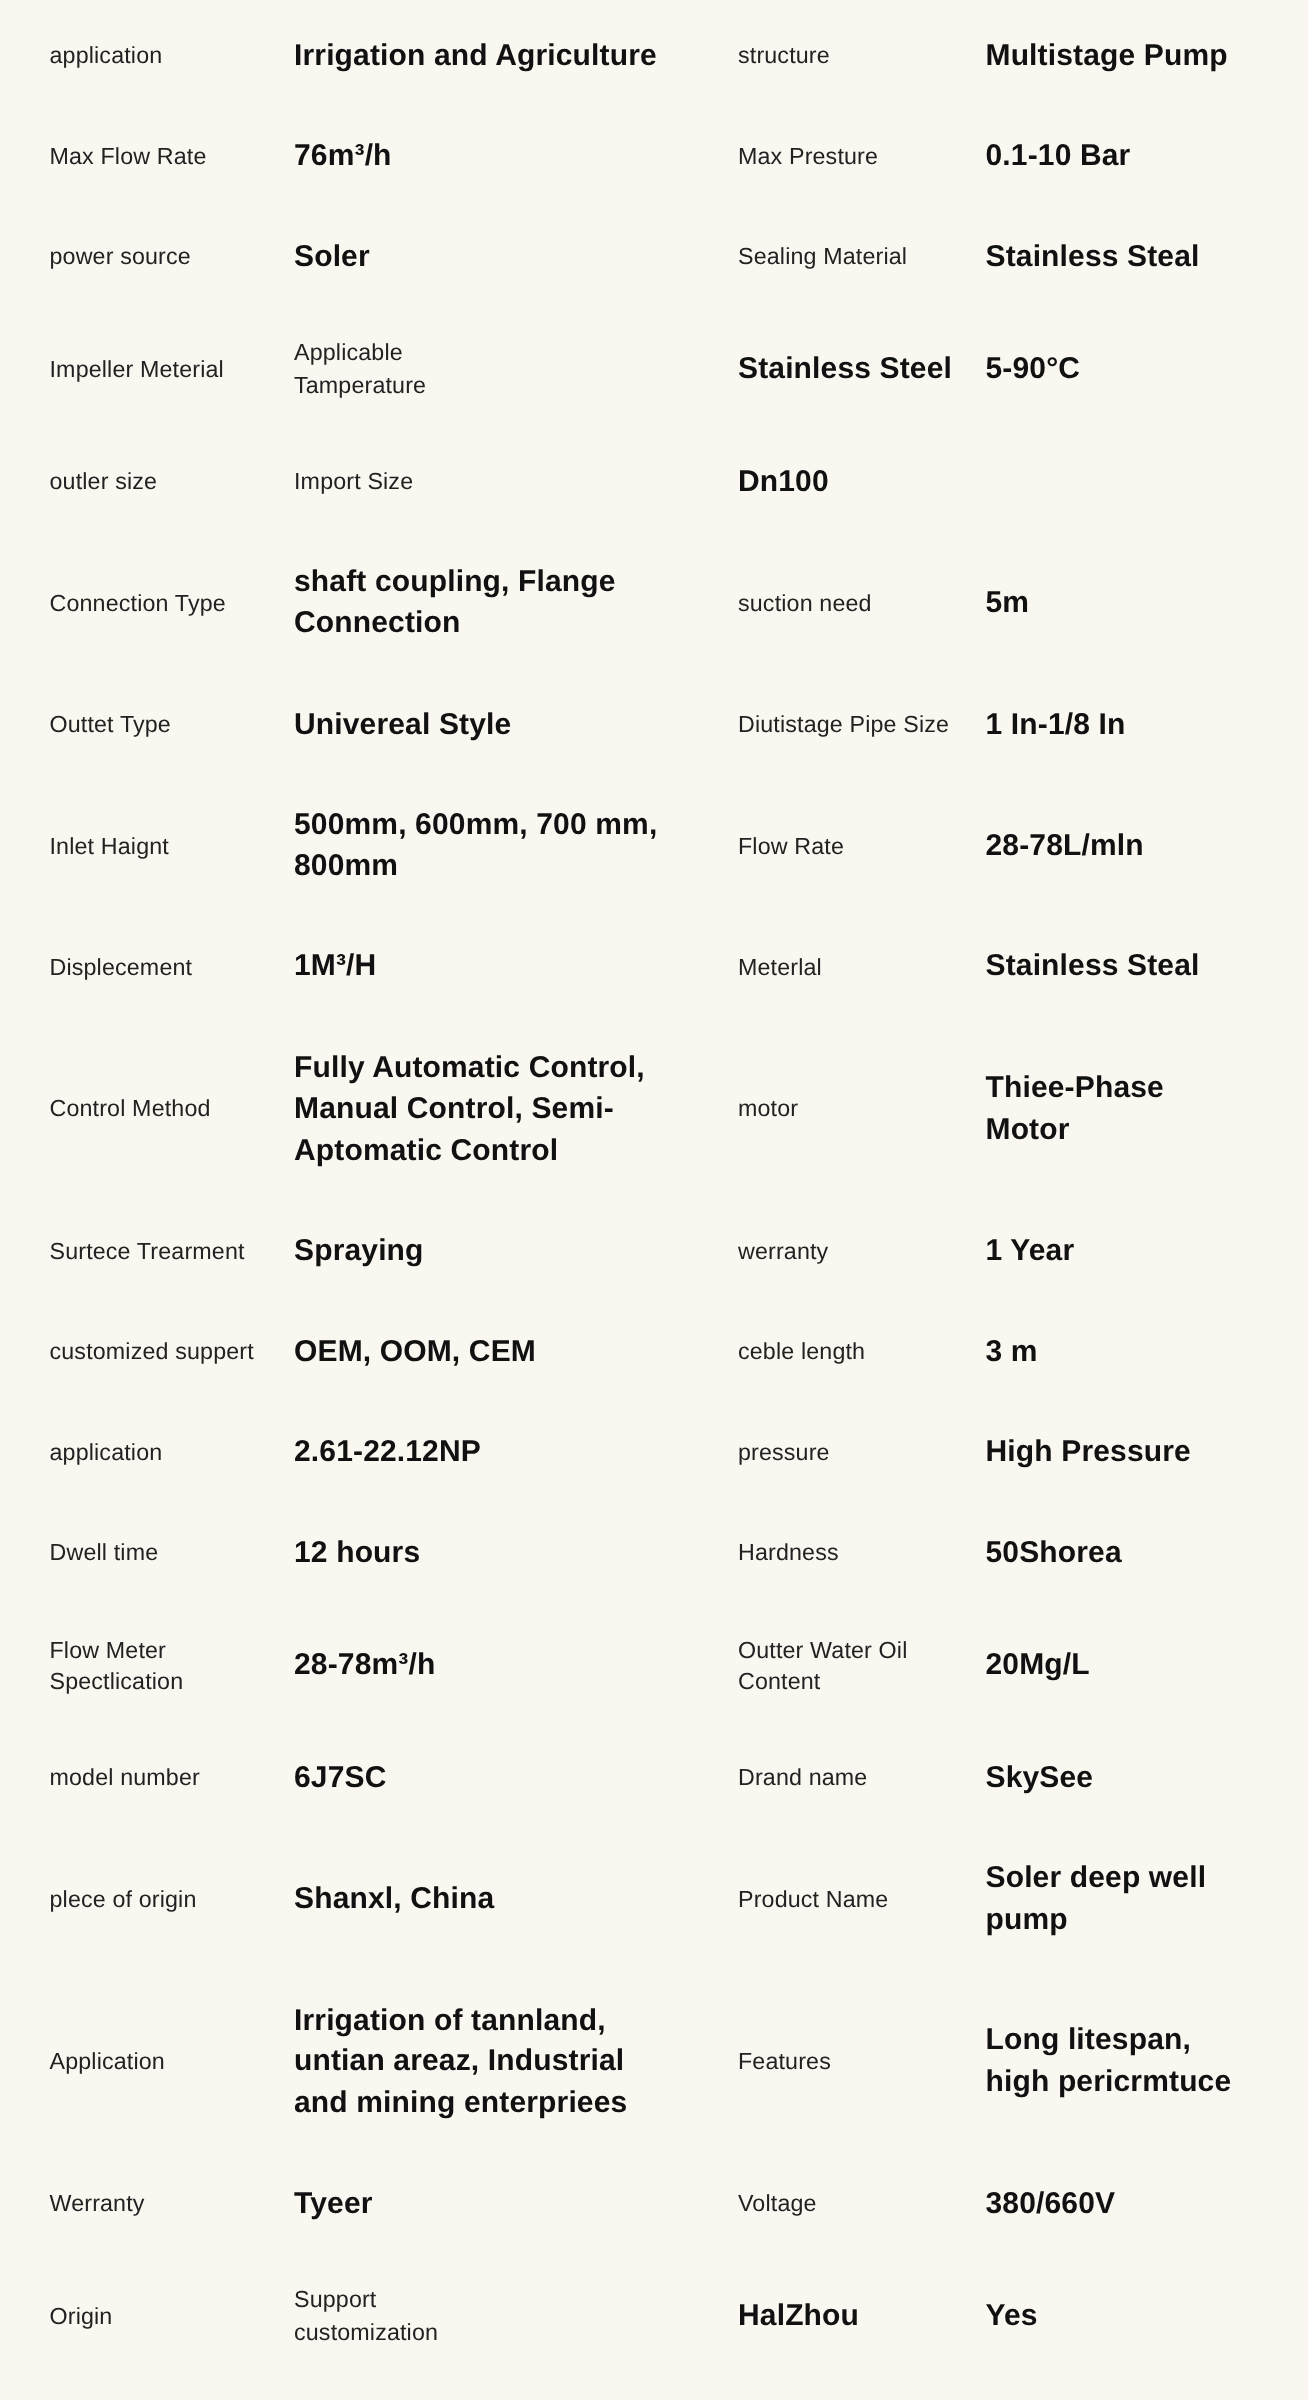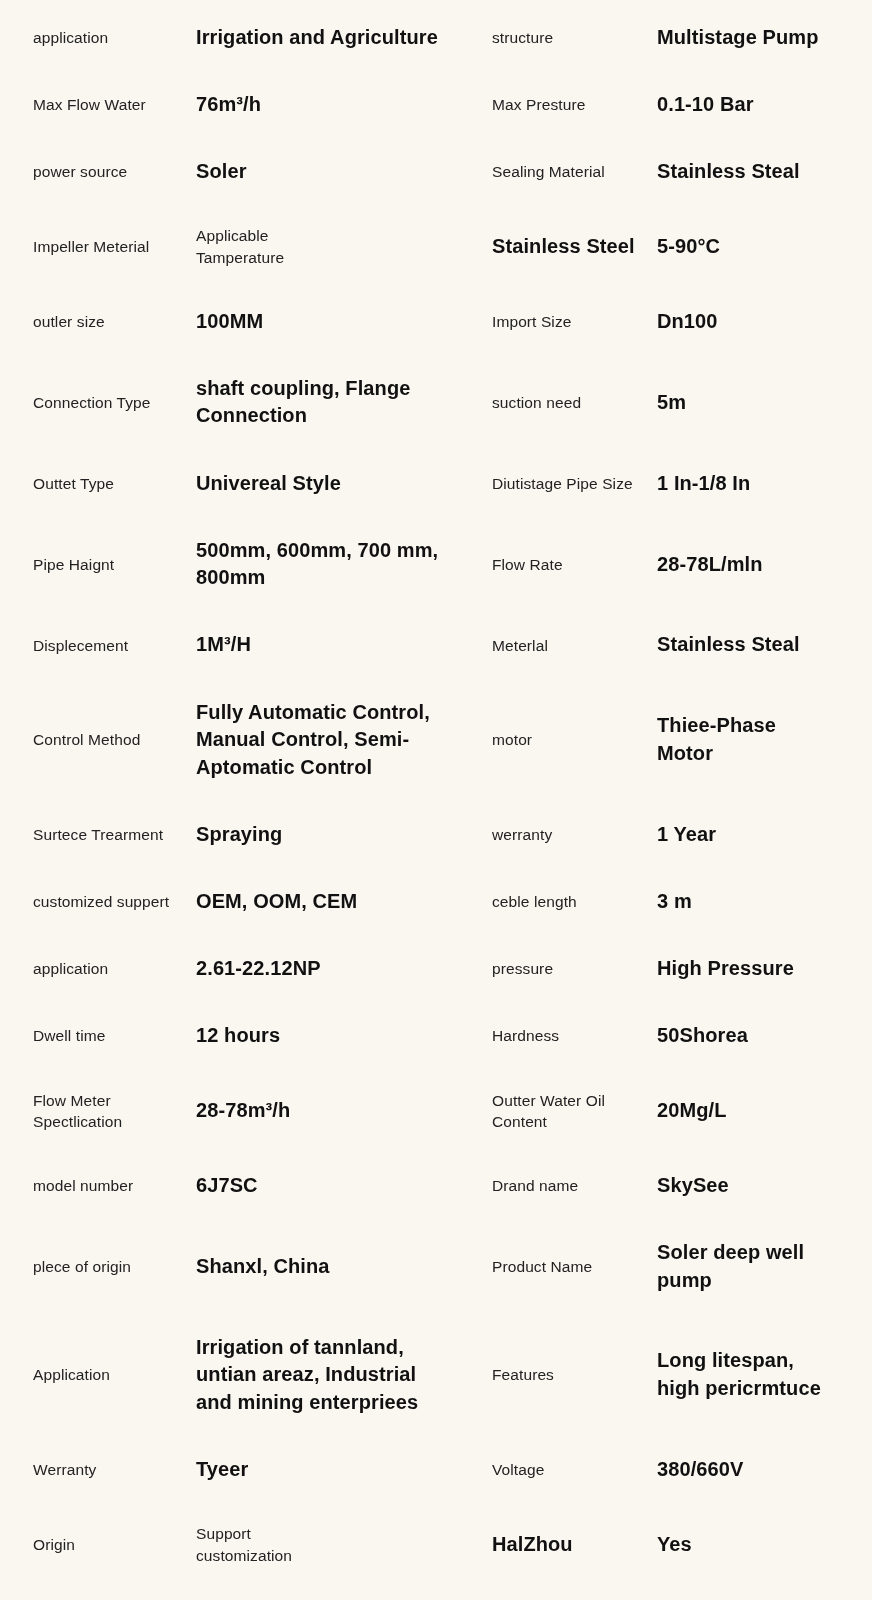--- a/index.html
+++ b/index.html
@@ -52,57 +52,56 @@
 <body>
 
 <div id="spec-table">
     <div class="row">
       <div class="cell label c1"><span>application</span></div>
       <div class="cell value c1"><span>Irrigation and Agriculture</span></div>
       <div class="cell label c2"><span>structure</span></div>
       <div class="cell value c2"><span>Multistage Pump</span></div>
     </div>
     <div class="row">
-      <div class="cell label c1"><span>Max Flow Water</span></div>
+      <div class="cell label c1"><span>Max Flow Rate</span></div>
       <div class="cell value c1"><span>76m³/h</span></div>
       <div class="cell label c2"><span>Max Presture</span></div>
       <div class="cell value c2"><span>0.1-10 Bar</span></div>
     </div>
     <div class="row">
       <div class="cell label c1"><span>power source</span></div>
       <div class="cell value c1"><span>Soler</span></div>
       <div class="cell label c2"><span>Sealing Material</span></div>
       <div class="cell value c2"><span>Stainless Steal</span></div>
     </div>
     <div class="row">
       <div class="cell label c1"><span>Impeller Meterial</span></div>
       <div class="cell label c2"><span>Applicable Tamperature</span></div>
       <div class="cell value c1"><span>Stainless Steel</span></div>
       <div class="cell value c2"><span>5-90°C</span></div>
     </div>
     <div class="row">
       <div class="cell label c1"><span>outler size</span></div>
-      <div class="cell value c1"><span>100MM</span></div>
       <div class="cell label c2"><span>Import Size</span></div>
       <div class="cell value c2"><span>Dn100</span></div>
     </div>
     <div class="row">
       <div class="cell label c1"><span>Connection Type</span></div>
       <div class="cell value c1"><span>shaft coupling, Flange Connection</span></div>
       <div class="cell label c2"><span>suction need</span></div>
       <div class="cell value c2"><span>5m</span></div>
     </div>
     <div class="row">
       <div class="cell label c1"><span>Outtet Type</span></div>
       <div class="cell value c1"><span>Univereal Style</span></div>
       <div class="cell label c2"><span>Diutistage Pipe Size</span></div>
       <div class="cell value c2"><span>1 In-1/8 In</span></div>
     </div>
     <div class="row">
-      <div class="cell label c1"><span>Pipe Haignt</span></div>
+      <div class="cell label c1"><span>Inlet Haignt</span></div>
       <div class="cell value c1"><span>500mm, 600mm, 700 mm, 800mm</span></div>
       <div class="cell label c2"><span>Flow Rate</span></div>
       <div class="cell value c2"><span>28-78L/mln</span></div>
     </div>
     <div class="row">
       <div class="cell label c1"><span>Displecement</span></div>
       <div class="cell value c1"><span>1M³/H</span></div>
       <div class="cell label c2"><span>Meterlal</span></div>
       <div class="cell value c2"><span>Stainless Steal</span></div>
     </div>

